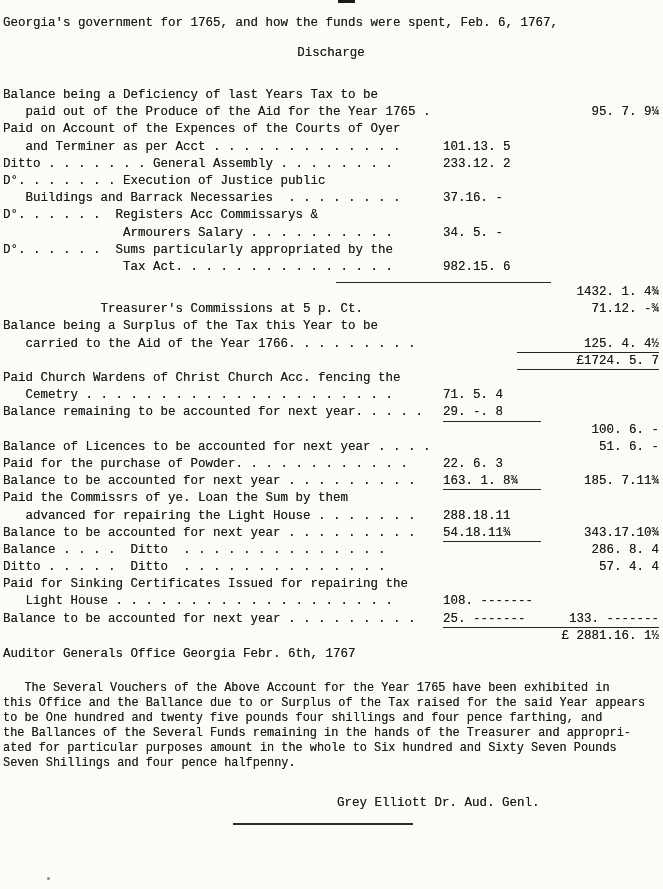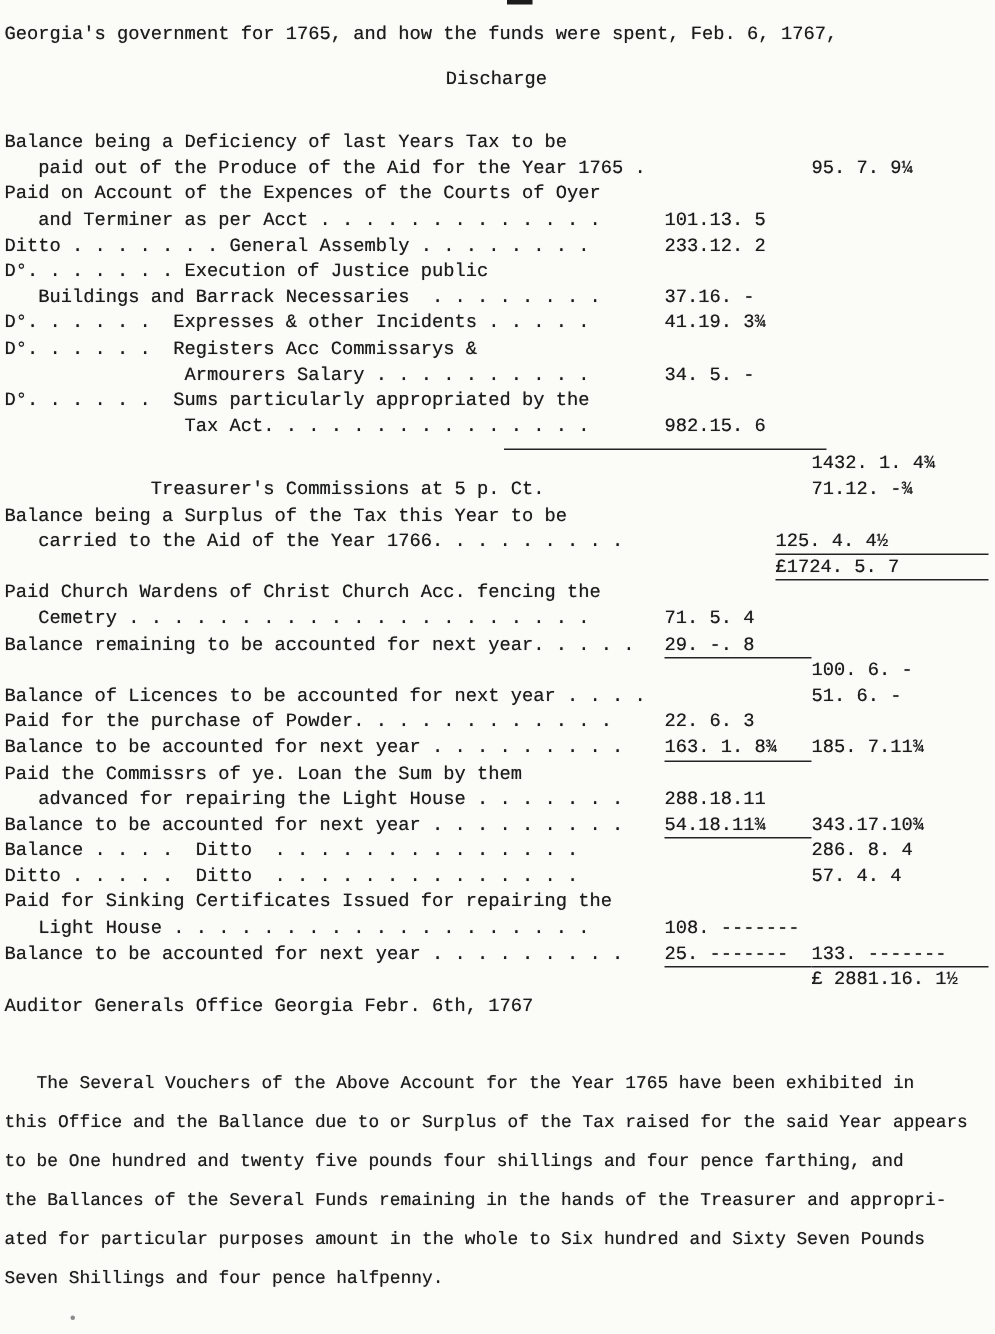--- a/index.html
+++ b/index.html
@@ -11,28 +11,28 @@
     overflow:hidden;
   }
   .page { position:relative; width:663px; height:833px; padding:14px 4px 0 3px; box-sizing:border-box;
           text-shadow:0 0 0.5px rgba(25,25,25,0.65); }
   .hdr  { font-size:12.5px; line-height:18px; white-space:pre; }
   .title{ text-align:center; font-size:12.5px; margin:14px 0 27px 0; }
   .acct { }
   .row  { display:flex; height:17.2px; line-height:17.2px; font-size:12.5px; }
   .desc { flex:1; white-space:pre; overflow:hidden; }
   .a1   { width:98px;  text-align:left; white-space:pre; box-sizing:border-box; }
-  .a2   { width:118px; text-align:left; white-space:pre; box-sizing:border-box; }
+  .a2   { width:118px; text-align:right; white-space:pre; box-sizing:border-box; }
   .a2.wide { width:142px; }
   .ul   { border-bottom:1.5px solid #242424; }
   .sumrule { height:8px; position:relative; }
   .sumrule::after { content:""; position:absolute; left:333px; width:215px; bottom:1px;
                     border-bottom:1.5px solid #242424; }
   .office { font-size:12.5px; line-height:17.2px; margin-top:1px; }
-  .cert { font-size:11.9px; line-height:26px; white-space:pre; margin-top:29px; }
+  .cert { font-size:11.9px; line-height:15px; white-space:pre; margin-top:18px; }
   .sig  { font-size:12.5px; line-height:17px; margin:24px 0 0 334px; }
   .endrule { margin:11px 0 0 230px; width:180px; height:0; border-top:2px solid #2e2e2e; }
   .ink-top { position:absolute; top:0; left:338px; width:17px; height:3px; background:#1b1b1b; }
   .ink-dot { position:absolute; top:877px; left:47px; width:3px; height:3px; background:#8a8a8a; border-radius:50%; }
 </style>
 </head>
 <body>
 
 <div class="page">
   <div class="ink-top"></div>
@@ -71,25 +71,20 @@
         <span class="desc">D°. . . . . . . Execution of Justice public</span>
         <span class="a1"></span>
         <span class="a2"></span>
       </div>
       <div class="row">
         <span class="desc">   Buildings and Barrack Necessaries  . . . . . . . .</span>
         <span class="a1">37.16. -</span>
         <span class="a2"></span>
       </div>
       <div class="row">
-        <span class="desc">D°. . . . . .  Expresses &amp; other Incidents . . . . .</span>
-        <span class="a1">41.19. 3¾</span>
-        <span class="a2"></span>
-      </div>
-      <div class="row">
         <span class="desc">D°. . . . . .  Registers Acc Commissarys &amp;</span>
         <span class="a1"></span>
         <span class="a2"></span>
       </div>
       <div class="row">
         <span class="desc">                Armourers Salary . . . . . . . . . .</span>
         <span class="a1">34. 5. -</span>
         <span class="a2"></span>
       </div>
       <div class="row">

